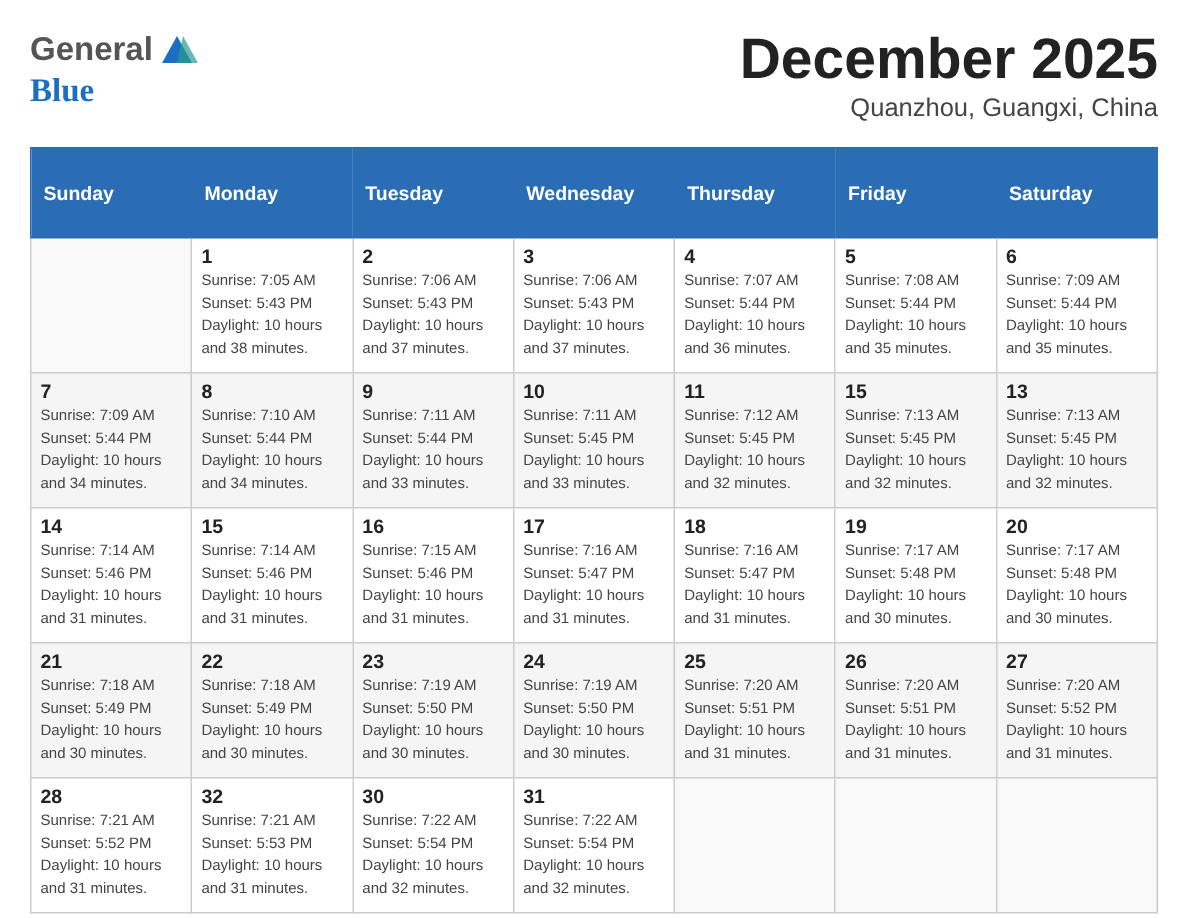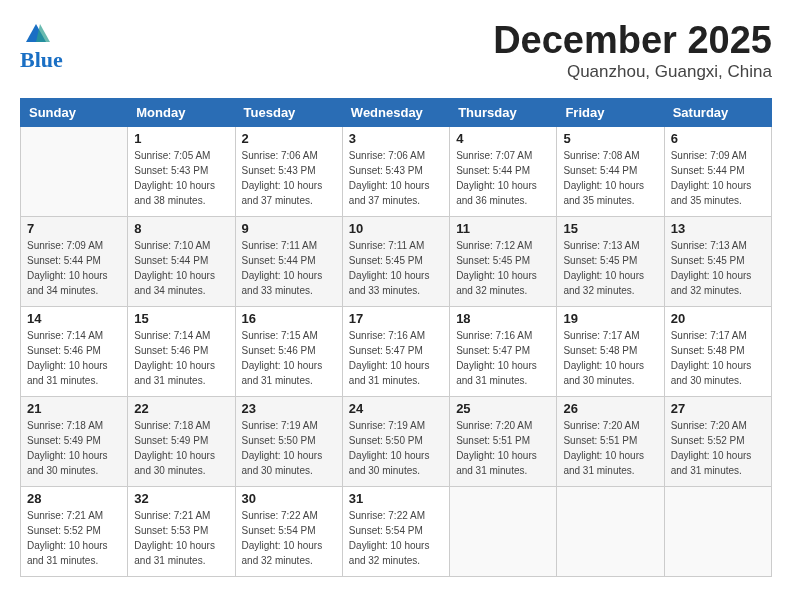--- a/index.html
+++ b/index.html
@@ -48,21 +48,21 @@
     table {
       width: 100%;
       border-collapse: collapse;
       table-layout: fixed;
     }
     thead th {
       background: #2a6db5;
       color: #fff;
       font-size: 13px;
       font-weight: bold;
-      padding: 6px 8px;
+      padding: 22px 8px;
       text-align: left;
       border: 1px solid #2a6db5;
     }
     tbody td {
       border: 1px solid #ccc;
       vertical-align: top;
       padding: 4px 6px;
       font-size: 10.5px;
       color: #333;
       height: 90px;
@@ -85,21 +85,21 @@
     }
     td.empty { background: #f9f9f9; }
   </style>
 </head>
 <body>
 
 <div class="header">
   <div class="logo">
     <div>
       <div class="logo-text">
-        <svg class="logo-icon" viewBox="0 0 28 28" style="display:inline-block;vertical-align:middle;margin-left:2px;">
+        <span class="logo-general">General</span><svg class="logo-icon" viewBox="0 0 28 28" style="display:inline-block;vertical-align:middle;margin-left:2px;">
             <polygon points="14,4 24,22 4,22" fill="#1a6fc4"></polygon>
             <polygon points="18,4 28,22 14,22" fill="#2a9d8f" opacity="0.7"></polygon>
           </svg>
       </div>
       <div class="logo-text">
         <span class="logo-blue">Blue</span>
       </div>
     </div>
   </div>
   <div class="title-block">

